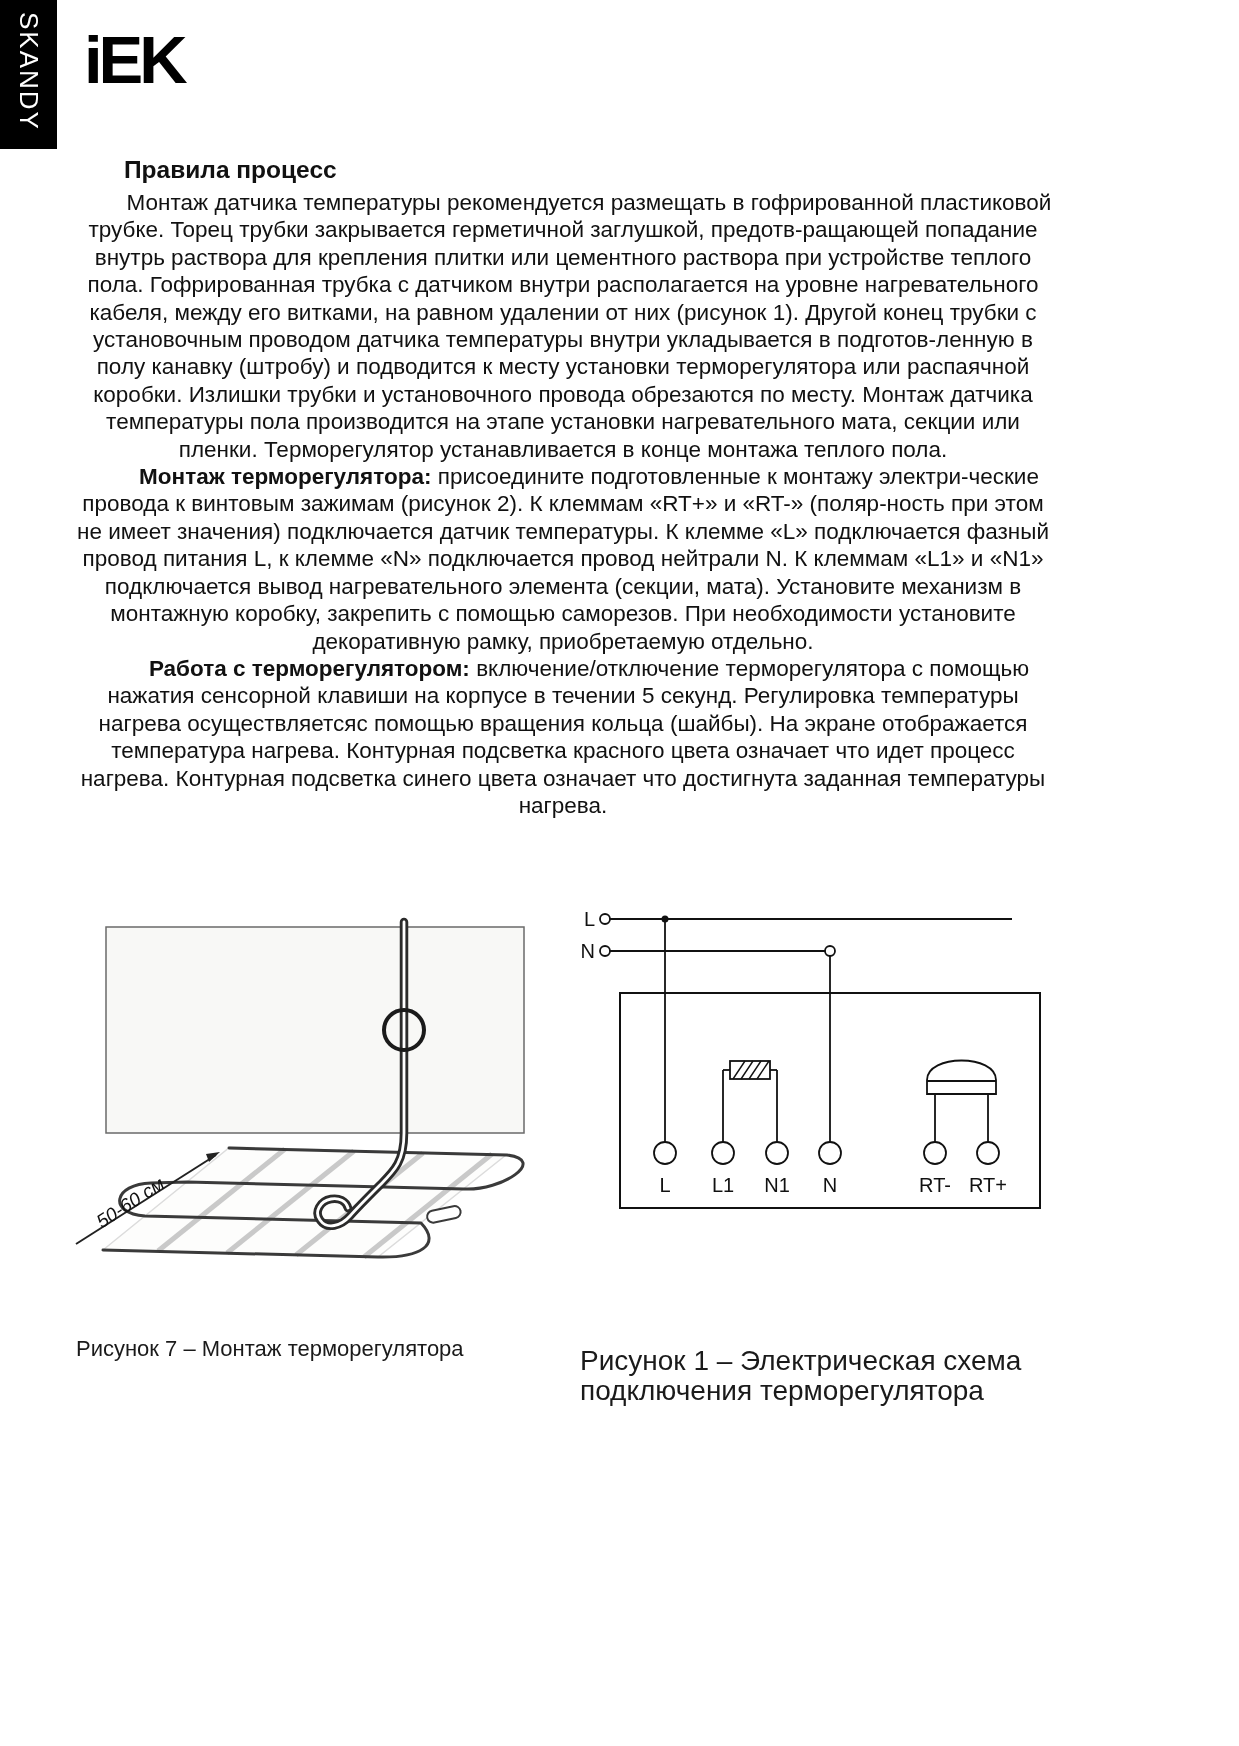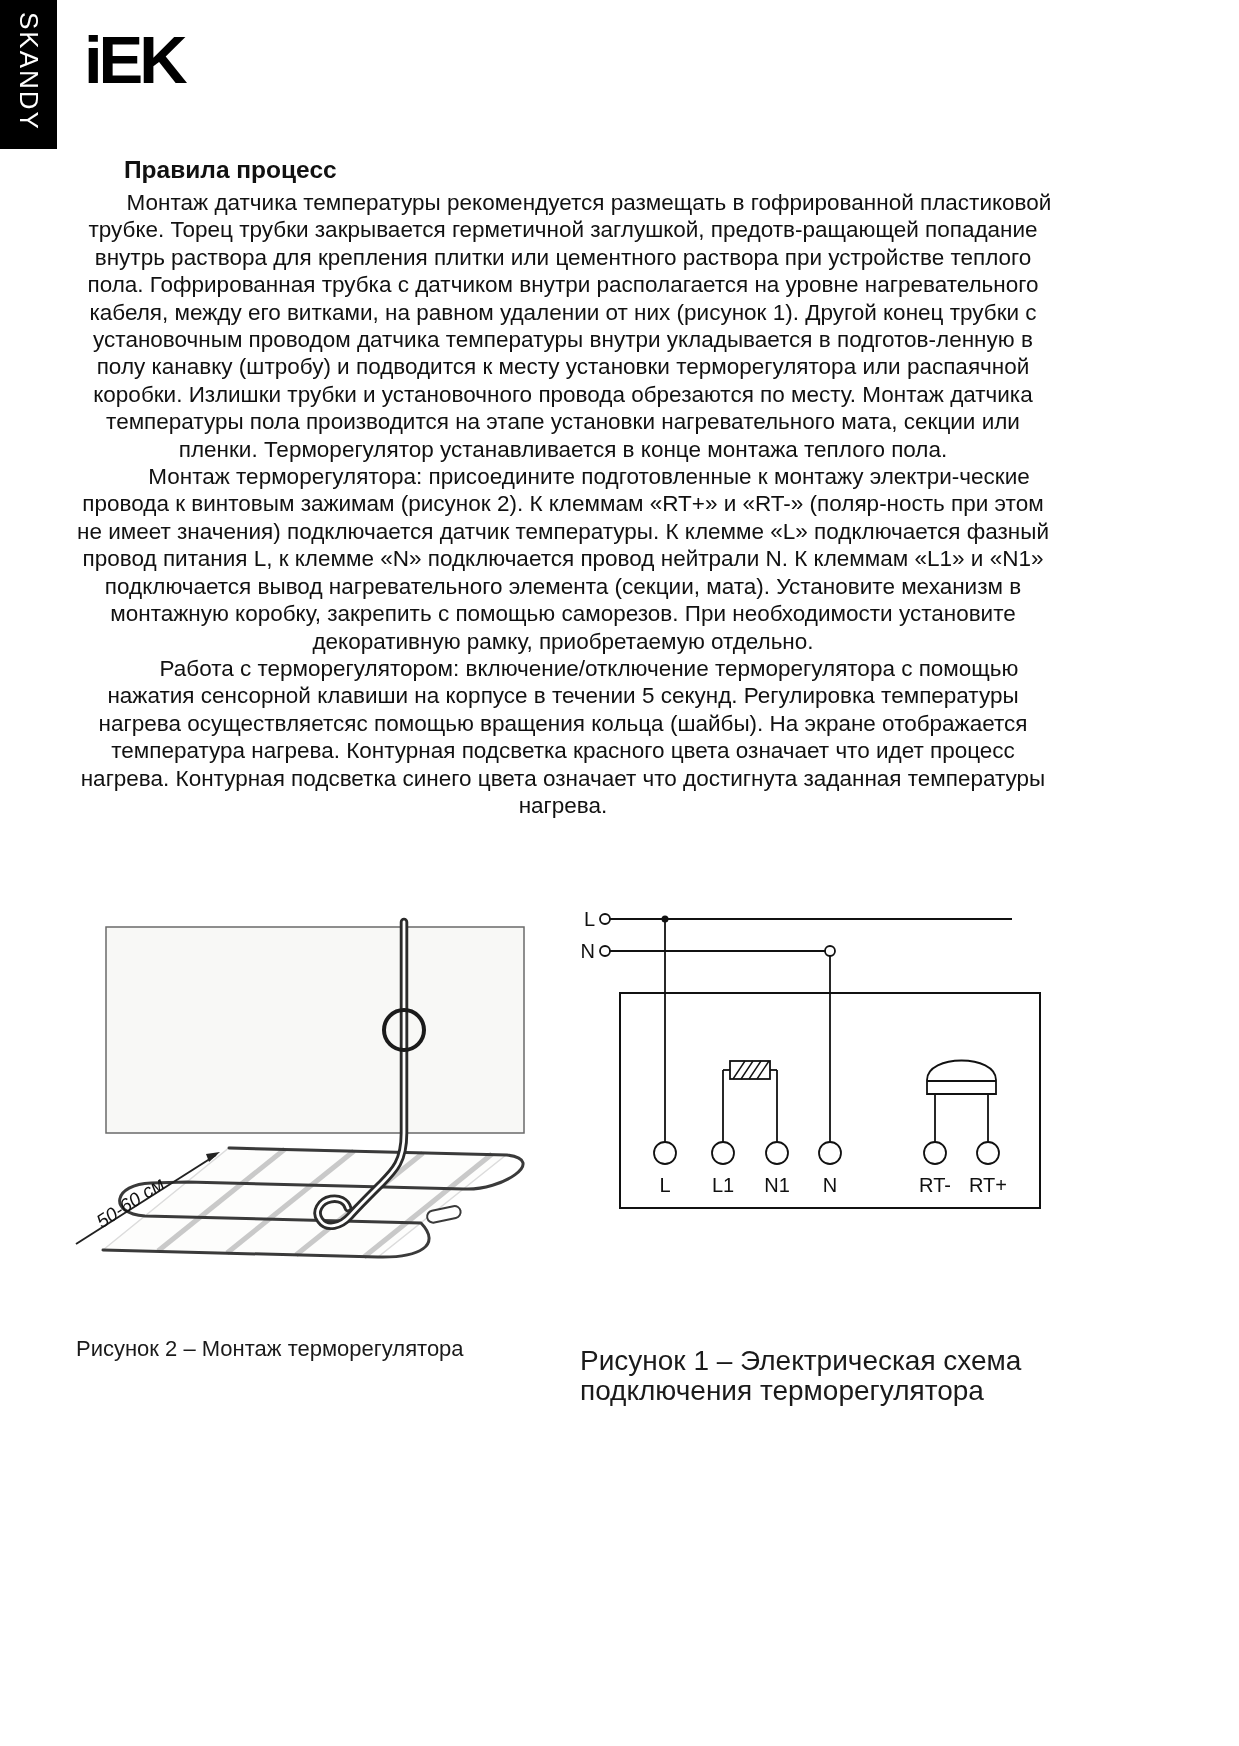--- a/index.html
+++ b/index.html
@@ -56,21 +56,21 @@
     text-indent: 52px;
     color: #111111;
   }
   .body-text p {
     margin: 0;
     font-size: 22.5px;
     line-height: 27.4px;
     text-indent: 52px;
     text-align: center;
   }
-  .body-text p b { font-weight: normal; }
+  .body-text p b { font-weight: bold; }
 
   
   .fig-installation {
     position: absolute;
     left: 68px; top: 912px;
     width: 482px; height: 395px;
   }
   .fig-wiring {
     position: absolute;
     left: 575px; top: 898px;
@@ -195,19 +195,19 @@
     <g font-size="20" text-anchor="middle">
       <text x="90" y="294">L</text>
       <text x="148" y="294">L1</text>
       <text x="202" y="294">N1</text>
       <text x="255" y="294">N</text>
       <text x="360" y="294">RT-</text>
       <text x="413" y="294">RT+</text>
     </g>
   </svg>
 
-  <div class="caption-left">Рисунок 2 – Монтаж терморегулятора</div>
+  <div class="caption-left">Рисунок 7 – Монтаж терморегулятора</div>
   <div class="caption-right">
     <div>Рисунок 1 – Электрическая схема</div>
     <div>подключения терморегулятора</div>
   </div>
 
 </div>
 
 </body></html>

